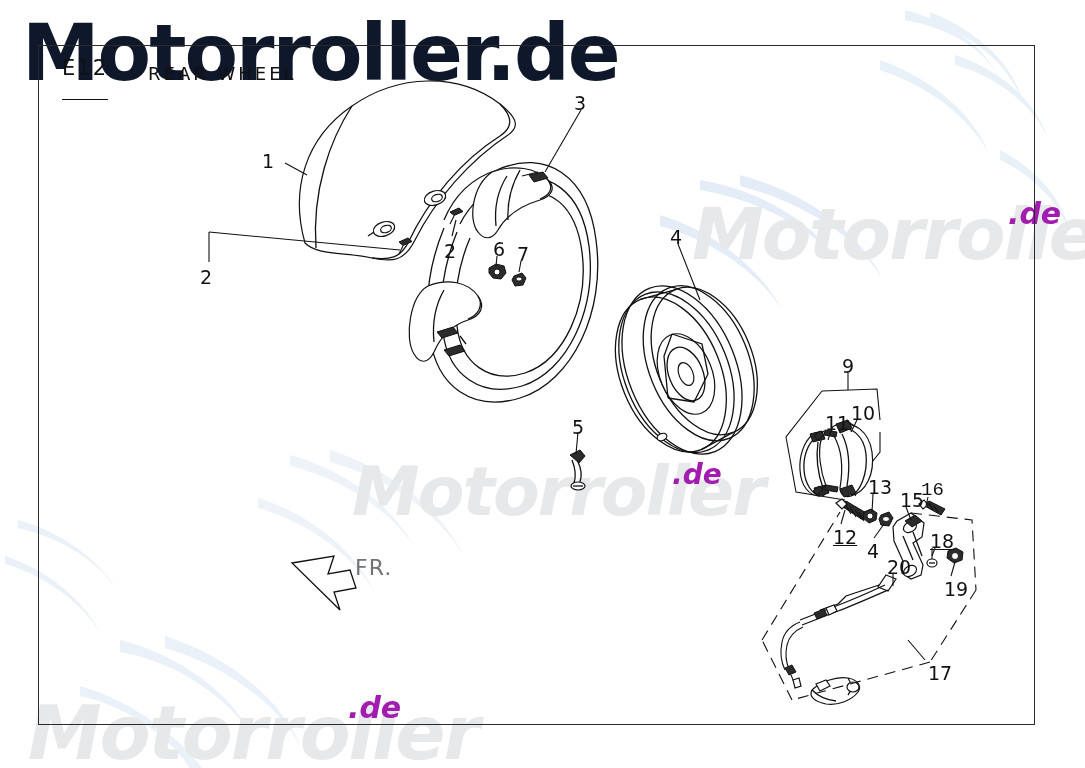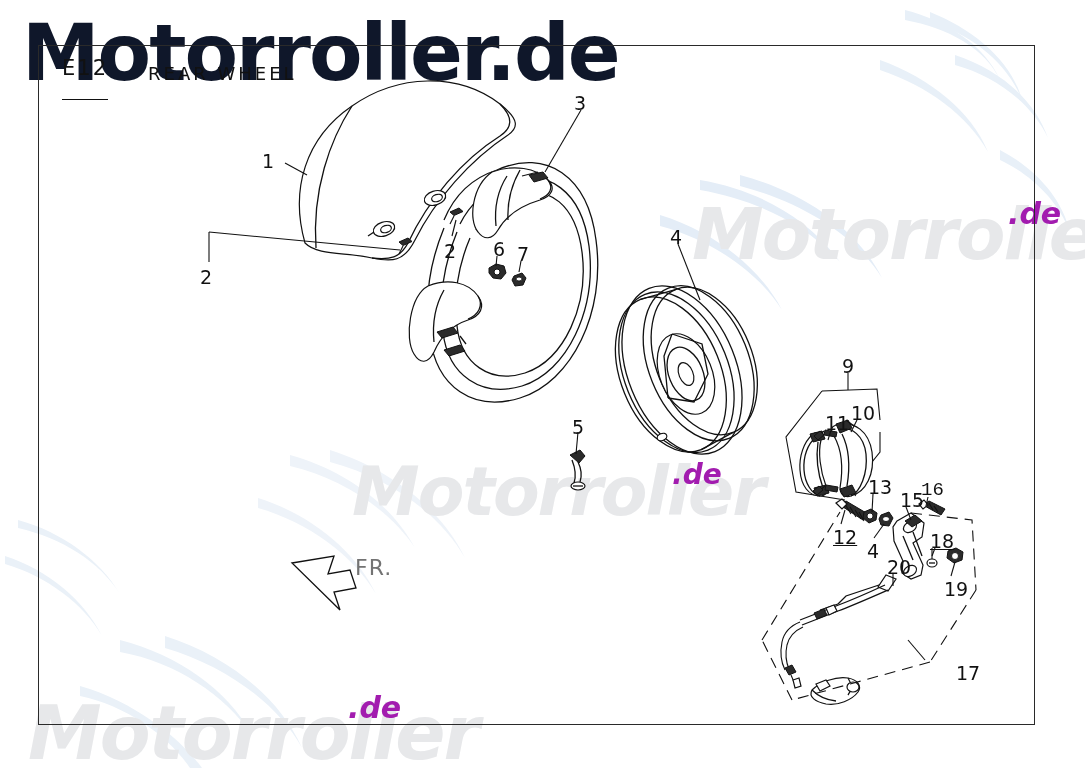--- a/index.html
+++ b/index.html
@@ -379,19 +379,19 @@
       <div class="num" style="left: 493px; top: 240px;">6</div>
       <div class="num" style="left: 517px; top: 245px;">7</div>
       <div class="num" style="left: 842px; top: 357px;">9</div>
       <div class="num" style="left: 851px; top: 404px;">10</div>
       <div class="num" style="left: 825px; top: 414px;">11</div>
       <div class="num" style="left: 833px; top: 528px; text-decoration: underline;">12</div>
       <div class="num" style="left: 868px; top: 478px;">13</div>
       <div class="num" style="left: 867px; top: 542px;">4</div>
       <div class="num" style="left: 900px; top: 491px;">15</div>
       <div class="num" style="left: 921px; top: 481px; font-family: Liberation Mono, monospace;">16</div>
-      <div class="num" style="left: 956px; top: 664px;">17</div>
+      <div class="num" style="left: 928px; top: 664px;">17</div>
       <div class="num" style="left: 930px; top: 532px; text-decoration: underline;">18</div>
       <div class="num" style="left: 944px; top: 580px;">19</div>
       <div class="num" style="left: 887px; top: 558px; text-align: right;">20</div>
     </div>
 
 </div>
 
 </body></html>

